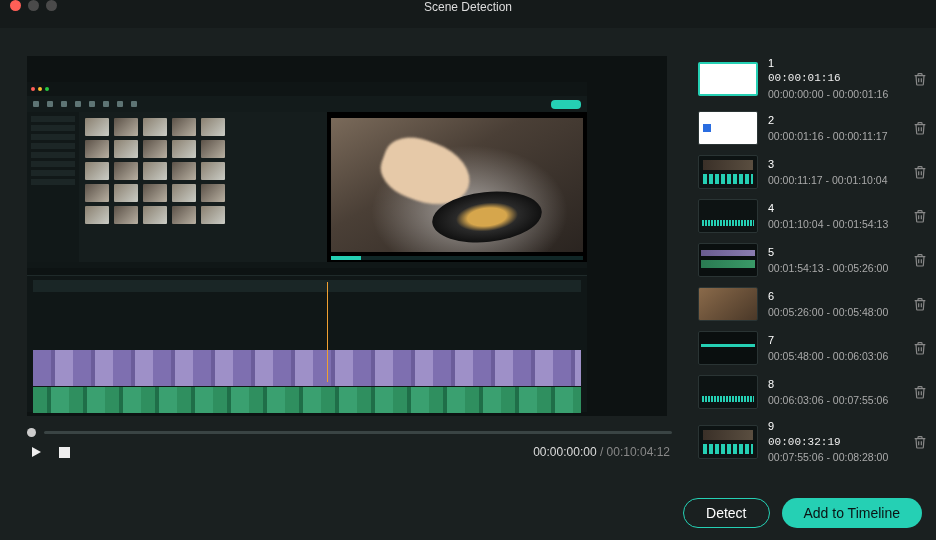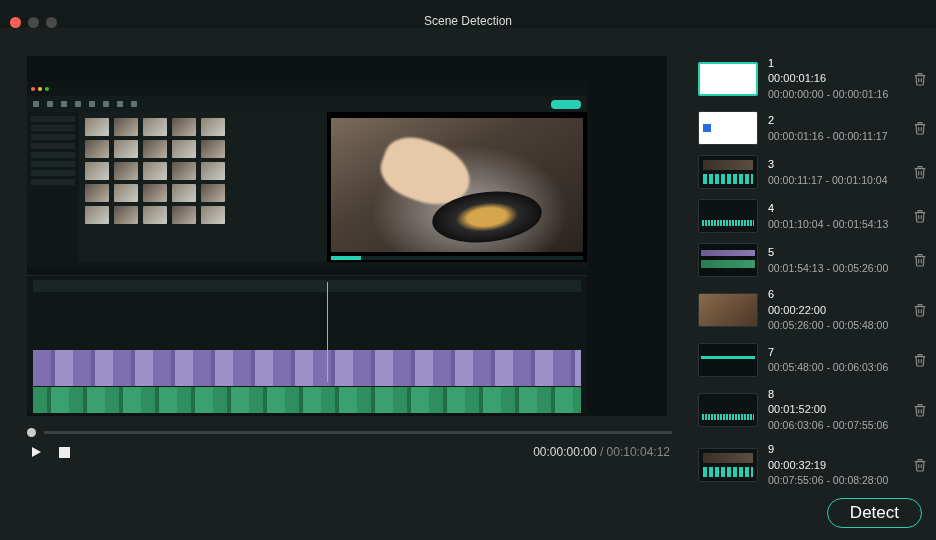--- a/index.html
+++ b/index.html
@@ -7,21 +7,21 @@
     width: 936px; height: 540px;
     background: #1a2020;
     font-family: -apple-system, BlinkMacSystemFont, "Segoe UI", sans-serif;
     color: #ccc;
     overflow: hidden;
     position: relative;
   }
   .titlebar {
     height: 28px;
     display: flex;
-    align-items: flex-end;
+    align-items: flex-start;
     position: relative;
     background: #151a1a;
   }
   .traffic-lights {
     display: flex;
     gap: 7px;
     padding-left: 10px;
   }
   .dot { width: 11px; height: 11px; border-radius: 50%; }
   .dot.red { background: #ff5f57; }
@@ -210,37 +210,37 @@
   .thumb.img-dark { background:#0a0f0f; }
   .thumb.img-dark::before {content:"";position:absolute;left:2px;right:2px;top:12px;height:3px;background:#25d0b4;}
   .thumb.timeline-mini {
     background:#0a0f0f;
   }
   .thumb.timeline-mini::before{content:"";position:absolute;left:2px;right:2px;top:6px;height:6px;background:linear-gradient(90deg,#6a5c90,#8a7cb0);}
   .thumb.timeline-mini::after{content:"";position:absolute;left:2px;right:2px;top:16px;height:8px;background:linear-gradient(90deg,#2a7a52,#3a9a68);}
 
   .scene-meta { flex:1; font-size:11px; line-height:1.4; }
   .scene-idx { color:#fff; font-size:11px;}
-  .scene-dur { color:#eee; }
+  .scene-dur { color:#eee;font-family:Liberation Mono, monospace; }
   .scene-range { color:#aaa; font-size:10.5px; }
   .trash {
     width:16px;height:16px; color:#888; flex-shrink:0;
   }
 
   .bottom-bar {
     position:absolute;
     right:14px; bottom:12px;
     display:flex; gap:12px;
     background: linear-gradient(to top, #1a2020 70%, transparent);
     padding-top:10px;
   }
   .btn {
     height:30px; padding:0 22px;
     border-radius:15px;
-    font-size:17px;
+    font-size:14px;
     display:flex;align-items:center;justify-content:center;
     cursor:pointer;
   }
   .btn-outline {
     border:1px solid #25d0b4; color:#fff; background:transparent;
   }
   .btn-fill {
     background:#25d0b4; color:#0a1414; border:none; font-weight:500;
   }
   .right-pane::-webkit-scrollbar{width:0;}
@@ -416,42 +416,40 @@
           <div class="scene-range">00:01:54:13 - 00:05:26:00</div>
         </div>
         <div class="trash"><svg viewBox="0 0 24 24" fill="none" stroke="currentColor" stroke-width="1.8">
             <path d="M4 7h16M9 7V5a1 1 0 011-1h4a1 1 0 011 1v2M6 7l1 13a1 1 0 001 1h8a1 1 0 001-1l1-13M10 11v6M14 11v6"></path>
           </svg></div>
       </div>
       <div class="scene-item">
         <div class="thumb img-brown"></div>
         <div class="scene-meta">
           <div class="scene-idx">6</div>
-          <div class="scene-dur">00:00:22:00</div>
           <div class="scene-range">00:05:26:00 - 00:05:48:00</div>
         </div>
         <div class="trash"><svg viewBox="0 0 24 24" fill="none" stroke="currentColor" stroke-width="1.8">
             <path d="M4 7h16M9 7V5a1 1 0 011-1h4a1 1 0 011 1v2M6 7l1 13a1 1 0 001 1h8a1 1 0 001-1l1-13M10 11v6M14 11v6"></path>
           </svg></div>
       </div>
       <div class="scene-item">
         <div class="thumb img-dark"></div>
         <div class="scene-meta">
           <div class="scene-idx">7</div>
           <div class="scene-range">00:05:48:00 - 00:06:03:06</div>
         </div>
         <div class="trash"><svg viewBox="0 0 24 24" fill="none" stroke="currentColor" stroke-width="1.8">
             <path d="M4 7h16M9 7V5a1 1 0 011-1h4a1 1 0 011 1v2M6 7l1 13a1 1 0 001 1h8a1 1 0 001-1l1-13M10 11v6M14 11v6"></path>
           </svg></div>
       </div>
       <div class="scene-item">
         <div class="thumb wave"></div>
         <div class="scene-meta">
           <div class="scene-idx">8</div>
-          <div class="scene-dur">00:01:52:00</div>
           <div class="scene-range">00:06:03:06 - 00:07:55:06</div>
         </div>
         <div class="trash"><svg viewBox="0 0 24 24" fill="none" stroke="currentColor" stroke-width="1.8">
             <path d="M4 7h16M9 7V5a1 1 0 011-1h4a1 1 0 011 1v2M6 7l1 13a1 1 0 001 1h8a1 1 0 001-1l1-13M10 11v6M14 11v6"></path>
           </svg></div>
       </div>
       <div class="scene-item">
         <div class="thumb editor"></div>
         <div class="scene-meta">
           <div class="scene-idx">9</div>
@@ -461,13 +459,14 @@
         <div class="trash"><svg viewBox="0 0 24 24" fill="none" stroke="currentColor" stroke-width="1.8">
             <path d="M4 7h16M9 7V5a1 1 0 011-1h4a1 1 0 011 1v2M6 7l1 13a1 1 0 001 1h8a1 1 0 001-1l1-13M10 11v6M14 11v6"></path>
           </svg></div>
       </div>
     </div>
 
 </div>
 
 <div class="bottom-bar">
   <div class="btn btn-outline">Detect</div>
+  <div class="btn btn-fill">Add to Timeline</div>
 </div>
 
 </body></html>

